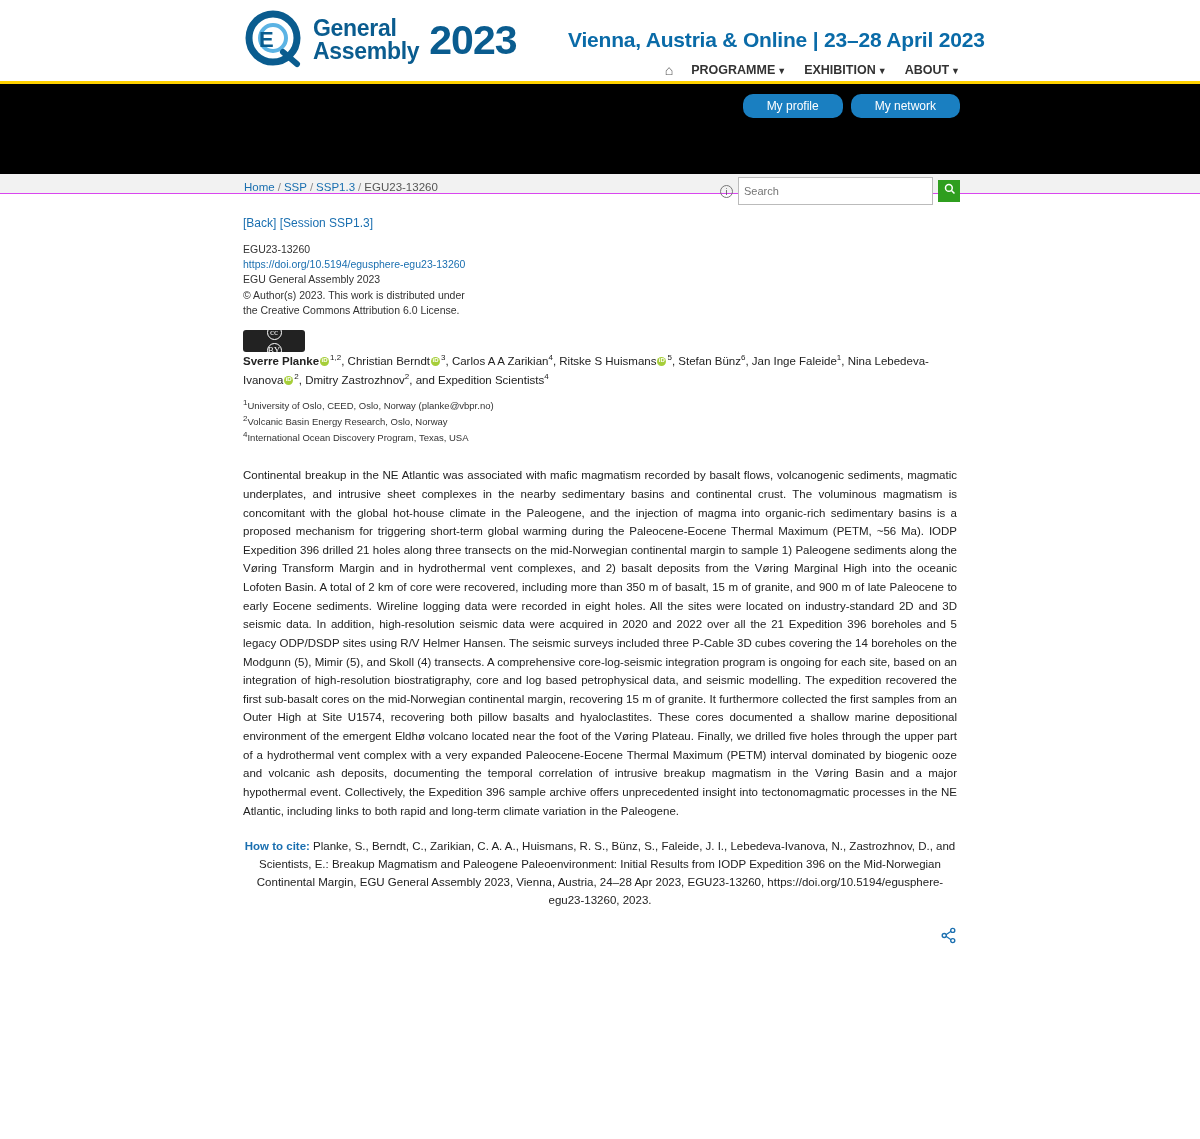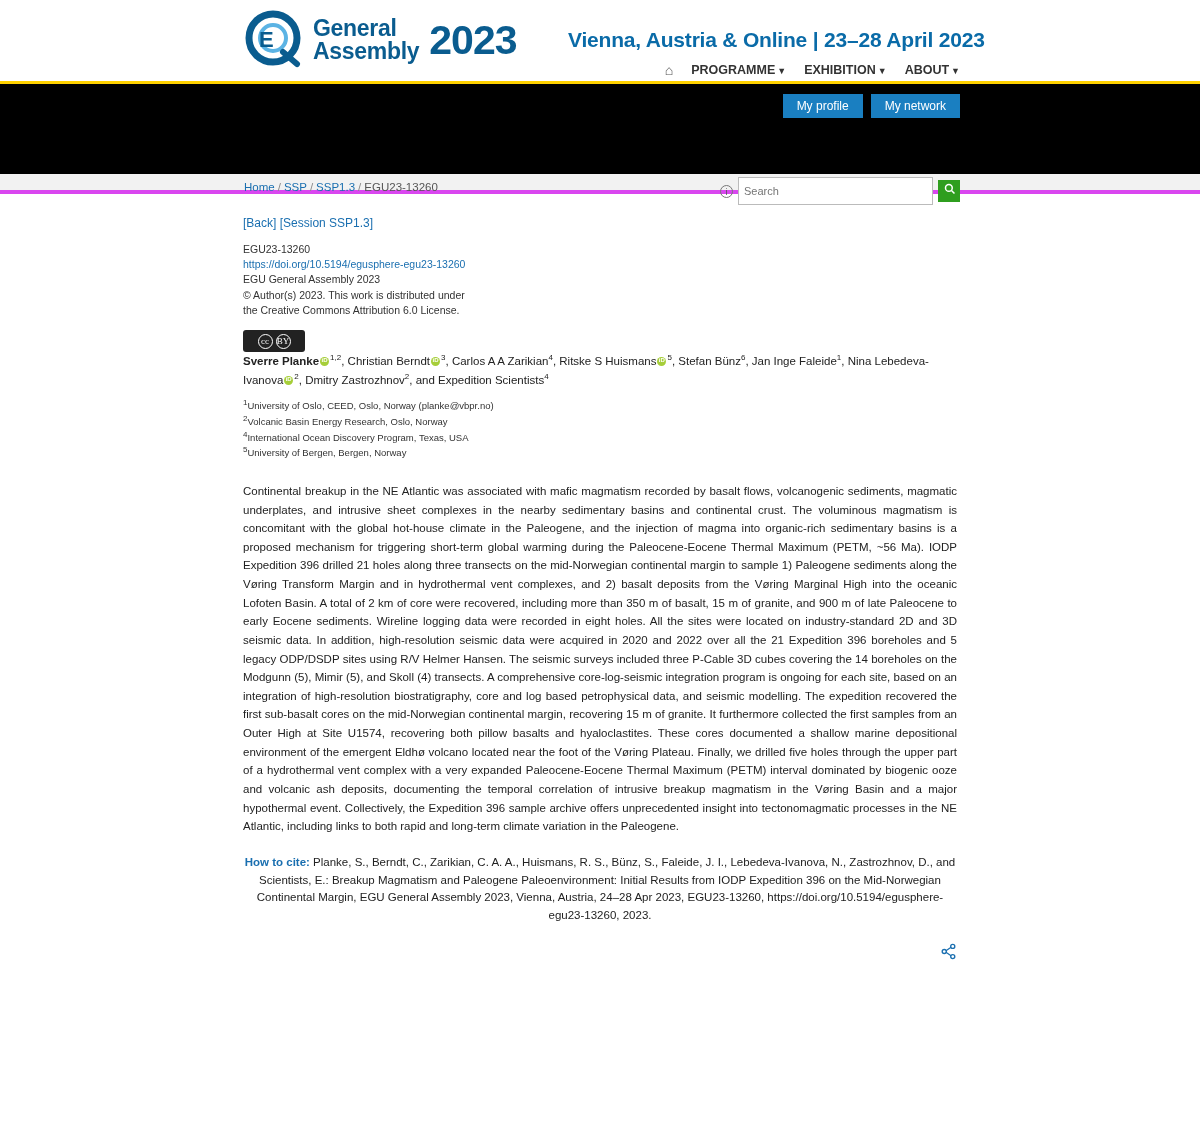--- a/index.html
+++ b/index.html
@@ -55,33 +55,33 @@
     background:#000;
     height:90px;
     position:relative;
   }
   .profile-btns {
     position:absolute; right:240px; top:10px;
     display:flex; gap:8px;
   }
   .btn-blue {
     background:#1a7fc1; color:#fff; font-size:12px;
-    padding:5px 14px; border:none; border-radius:0; cursor:pointer;
+    padding:5px 24px; border:none; border-radius:10px; cursor:pointer;
     font-family:"Liberation Sans", sans-serif;
   }
   .abstract-title {
     position:absolute; left:243px; top:27px;
     color:#fff; font-size:33px; font-weight:normal;
     font-family:"Liberation Sans", sans-serif;
   }
 
   
   .crumbbar {
     background:#f2f2f2;
-    border-bottom:4px solid #d946ef;
+    border-bottom:1px solid #d946ef;
     height:20px;
     position:relative;
   }
   .crumbs {
     position:absolute; left:244px; top:7px;
     font-size:11.5px; color:#555;
   }
   .crumbs a { color:#1a6fb0; text-decoration:none; }
   .crumbs .sep { color:#888; margin:0 3px; }
   .searchwrap {
@@ -108,21 +108,21 @@
     margin:0 auto;
     padding:22px 0 40px 0;
   }
   .backlinks { font-size:12px; margin-bottom:12px; }
   .backlinks a { color:#1a6fb0; text-decoration:none; }
   .metablock { font-size:10.5px; line-height:1.45; color:#333; }
   .metablock a { color:#1a6fb0; text-decoration:none; }
   .cc-badge {
     margin-top:12px;
     width:62px; height:22px; background:#222; border-radius:3px;
-    display:flex; align-items:center; justify-content:center; gap:3px;
+    display:flex; align-items:center; justify-content:center; gap:3px;flex-direction:column;
   }
   .cc-badge .cc-circle {
     width:15px; height:15px; border-radius:50%; border:1.5px solid #fff;
     color:#fff; font-size:9px; line-height:13px; text-align:center;
     font-family:"Liberation Serif", serif;
   }
   h1.paper-title {
     font-size:25px; font-weight:normal; line-height:1.35;
     margin:28px 0 14px 0; color:#222;
     letter-spacing:-0.2px;
@@ -229,21 +229,20 @@
 
   <div class="authors">
     <b>Sverre Planke</b><span class="orcid"></span><sup>1,2</sup><span>, Christian Berndt</span><span class="orcid"></span><sup>3</sup><span>, Carlos A A Zarikian</span><sup>4</sup><span>, Ritske S Huismans</span><span class="orcid"></span><sup>5</sup><span>, Stefan Bünz</span><sup>6</sup><span>, Jan Inge Faleide</span><sup>1</sup><span>, Nina Lebedeva-Ivanova</span><span class="orcid"></span><sup>2</sup>,
     <span>Dmitry Zastrozhnov</span><sup>2</sup><span>, and Expedition Scientists</span><sup>4</sup>
   </div>
 
   <div class="affils">
     <div><sup>1</sup><span>University of Oslo, CEED, Oslo, Norway (planke@vbpr.no)</span></div>
     <div><sup>2</sup><span>Volcanic Basin Energy Research, Oslo, Norway</span></div>
     <div><sup>4</sup><span>International Ocean Discovery Program, Texas, USA</span></div>
-    <div><sup>5</sup><span>University of Bergen, Bergen, Norway</span></div>
   </div>
 
   <div class="abstract-body">Continental breakup in the NE Atlantic was associated with mafic magmatism recorded by basalt flows, volcanogenic sediments, magmatic underplates, and intrusive sheet complexes in the nearby sedimentary basins and continental crust. The voluminous magmatism is concomitant with the global hot-house climate in the Paleogene, and the injection of magma into organic-rich sedimentary basins is a proposed mechanism for triggering short-term global warming during the Paleocene-Eocene Thermal Maximum (PETM, ~56 Ma). IODP Expedition 396 drilled 21 holes along three transects on the mid-Norwegian continental margin to sample 1) Paleogene sediments along the Vøring Transform Margin and in hydrothermal vent complexes, and 2) basalt deposits from the Vøring Marginal High into the oceanic Lofoten Basin. A total of 2 km of core were recovered, including more than 350 m of basalt, 15 m of granite, and 900 m of late Paleocene to early Eocene sediments. Wireline logging data were recorded in eight holes. All the sites were located on industry-standard 2D and 3D seismic data. In addition, high-resolution seismic data were acquired in 2020 and 2022 over all the 21 Expedition 396 boreholes and 5 legacy ODP/DSDP sites using R/V Helmer Hansen. The seismic surveys included three P-Cable 3D cubes covering the 14 boreholes on the Modgunn (5), Mimir (5), and Skoll (4) transects. A comprehensive core-log-seismic integration program is ongoing for each site, based on an integration of high-resolution biostratigraphy, core and log based petrophysical data, and seismic modelling. The expedition recovered the first sub-basalt cores on the mid-Norwegian continental margin, recovering 15 m of granite. It furthermore collected the first samples from an Outer High at Site U1574, recovering both pillow basalts and hyaloclastites. These cores documented a shallow marine depositional environment of the emergent Eldhø volcano located near the foot of the Vøring Plateau. Finally, we drilled five holes through the upper part of a hydrothermal vent complex with a very expanded Paleocene-Eocene Thermal Maximum (PETM) interval dominated by biogenic ooze and volcanic ash deposits, documenting the temporal correlation of intrusive breakup magmatism in the Vøring Basin and a major hypothermal event. Collectively, the Expedition 396 sample archive offers unprecedented insight into tectonomagmatic processes in the NE Atlantic, including links to both rapid and long-term climate variation in the Paleogene.</div>
 
   <div class="howto">
     <span class="lbl">How to cite:</span><span> Planke, S., Berndt, C., Zarikian, C. A. A., Huismans, R. S., Bünz, S., Faleide, J. I., Lebedeva-Ivanova, N., Zastrozhnov, D., and Scientists, E.: Breakup Magmatism and Paleogene Paleoenvironment: Initial Results from IODP Expedition 396 on the Mid-Norwegian Continental Margin, EGU General Assembly 2023, Vienna, Austria, 24–28 Apr 2023, EGU23-13260, https://doi.org/10.5194/egusphere-egu23-13260, 2023.</span>
   </div>
 
   <div class="share-row">
     <span class="share-icon">

